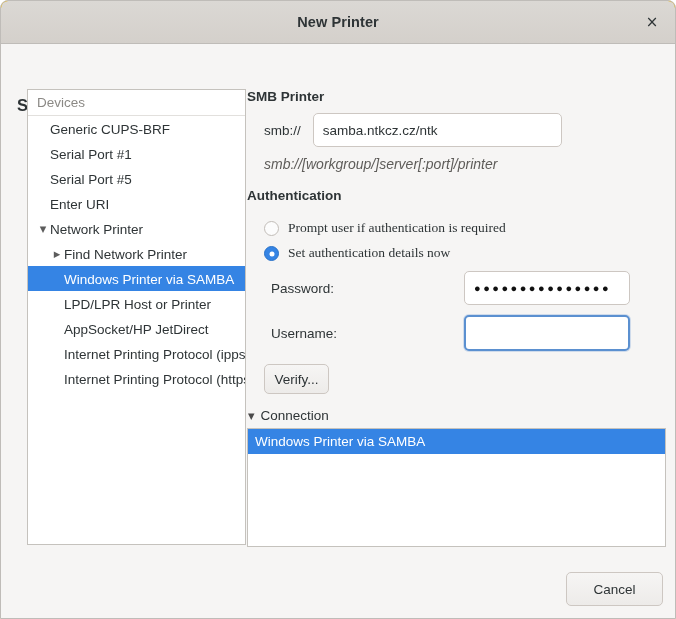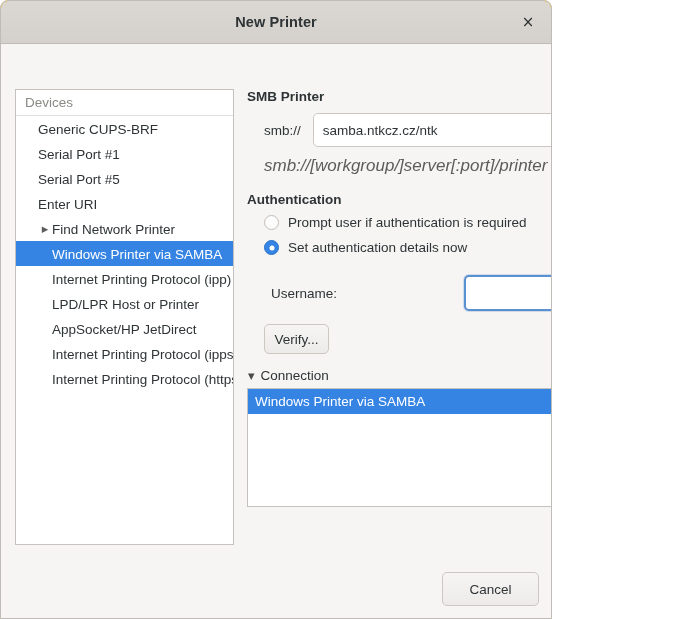--- a/index.html
+++ b/index.html
@@ -7,21 +7,21 @@
     padding: 0;
     background: #ffffff;
   }
   body {
     font-family: "Liberation Sans", "DejaVu Sans", sans-serif;
     -webkit-font-smoothing: antialiased;
   }
 
   .window {
     position: relative;
-    width: 552px;
+    width: 676px;
     height: 619px;
     box-sizing: border-box;
     background: #eab308;
     border: 1px solid #bfbcb8;
     border-radius: 8px 8px 0 0;
     overflow: hidden;
   }
 
   
   .titlebar {
@@ -69,21 +69,21 @@
     left: 16px;
     top: 52px;
     font-size: 16.5px;
     font-weight: bold;
     color: #2e3436;
   }
 
   
   .devices-panel {
     position: absolute;
-    left: 14px;
+    left: 26px;
     top: 45px;
     width: 219px;
     height: 456px;
     background: #ffffff;
     border: 1px solid #c5c2bd;
     box-sizing: border-box;
     overflow: hidden;
   }
   .devices-header {
     height: 26px;
@@ -174,38 +174,39 @@
     font-family: "Liberation Sans", sans-serif;
     font-size: 13.5px;
     color: #2e3436;
     padding: 0 14px;
     cursor: pointer;
   }
   .browse-btn { width: 97px; }
 
   .hint {
     margin: 9px 0 0 17px;
-    font-size: 17px;
+    font-size: 14px;
     font-style: italic;
     color: #5e5c59;
   }
 
   .auth-title {
     margin: 16px 0 8px 0;
     font-size: 13.5px;
     font-weight: bold;
     color: #2e3436;
   }
 
   .radio-row {
     display: flex;
-    align-items: flex-start;
+    align-items: flex-end;
     margin-left: 17px;
     height: 25px;
     cursor: pointer;
+    font-family: Liberation Serif, serif;
   }
   .radio {
     width: 15px;
     height: 15px;
     border-radius: 50%;
     border: 1px solid #c2bdb8;
     background: #fcfcfc;
     box-sizing: border-box;
     margin-right: 9px;
     flex: 0 0 auto;
@@ -339,32 +340,32 @@
         </div>
 
         <div class="dev-row lvl1">
           <span class="lbl">Serial Port #5</span>
         </div>
 
         <div class="dev-row lvl1">
           <span class="lbl">Enter URI</span>
         </div>
 
+        <div class="dev-row lvl0">
+          <span class="ind">▼</span><span class="lbl">Network Printer</span>
+        </div>
 
         <div class="dev-row lvl1">
           <span class="ind">▶</span><span class="lbl">Find Network Printer</span>
         </div>
 
         <div class="dev-row lvl2 selected">
           <span class="lbl">Windows Printer via SAMBA</span>
         </div>
 
-        <div class="dev-row lvl2">
-          <span class="lbl">Internet Printing Protocol (ipp)</span>
-        </div>
 
         <div class="dev-row lvl2">
           <span class="lbl">LPD/LPR Host or Printer</span>
         </div>
 
         <div class="dev-row lvl2">
           <span class="lbl">AppSocket/HP JetDirect</span>
         </div>
 
         <div class="dev-row lvl2">
@@ -394,20 +395,24 @@
       <div class="radio-row">
         <span class="radio"></span>
         <span class="radio-label">Prompt user if authentication is required</span>
       </div>
 
       <div class="radio-row">
         <span class="radio checked"></span>
         <span class="radio-label">Set authentication details now</span>
       </div>
 
+      <div class="field-row">
+        <span class="field-label">Password:</span>
+        <input class="text-entry cred-entry pw-entry" type="text" value="●●●●●●●●●●●●●●●" style="">
+      </div>
 
       <div class="field-row">
         <span class="field-label">Username:</span>
         <input class="text-entry cred-entry focused" type="text" value="" style="">
       </div>
 
       <button class="btn verify-btn">Verify...</button>
 
       <div class="connection-head">
         <span class="tri">▼</span>

